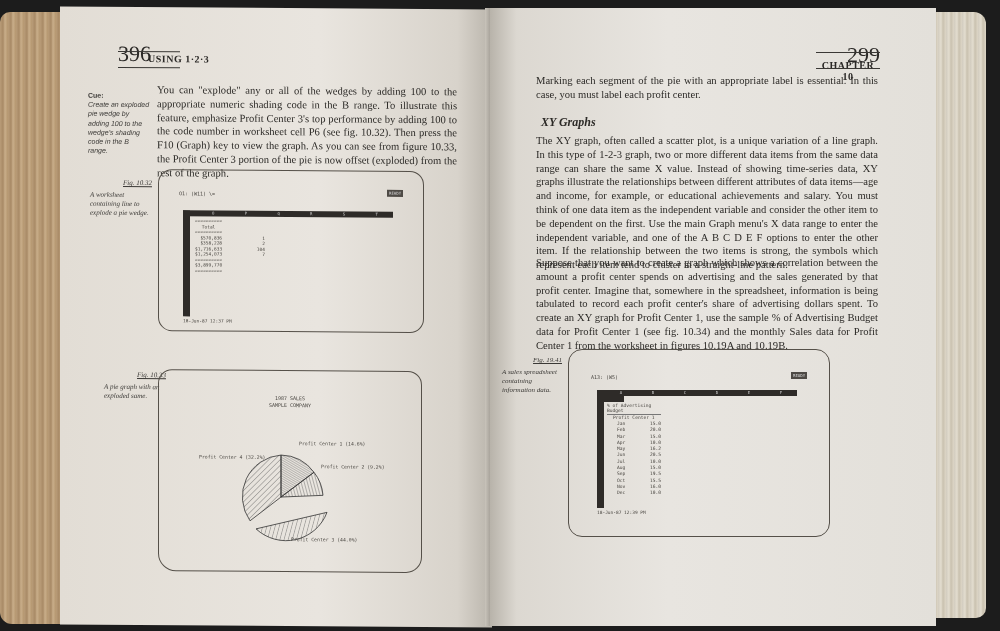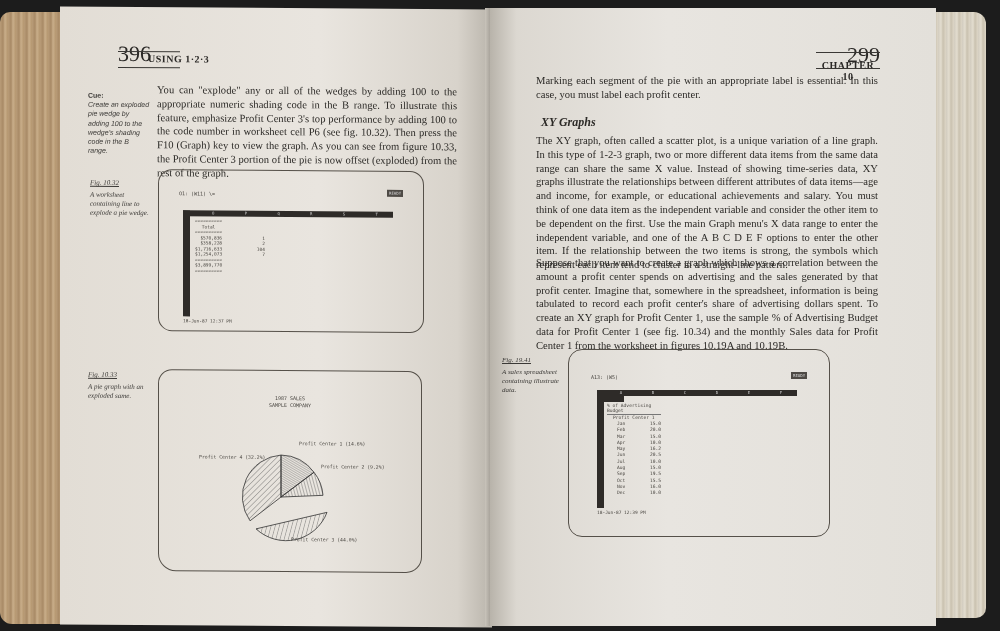--- a/index.html
+++ b/index.html
@@ -11,21 +11,21 @@
   .page.right{left:490px;width:446px;background:linear-gradient(90deg,#b8b3aa 0%,#dcd8d1 6%,#e8e5e0 40%,#e3e0da 100%);}
   .gutter{position:absolute;left:485px;top:8px;width:14px;height:618px;background:linear-gradient(90deg,#c9c4bb,#9c978f,#c7c2b9);}
   .abs{position:absolute;}
   .pnum{font-size:22px;color:#2a2826;margin-top:12px;}
   .runhead{font-size:10px;font-weight:bold;letter-spacing:0.5px;color:#2a2826;}
   .rule{position:absolute;height:1px;background:#3a3835;}
   .cue{font-family:"Liberation Sans",sans-serif;font-size:7px;line-height:9.2px;color:#3b3936;font-style:italic;}
   .cue b{font-style:normal;}
   .body{font-size:10.6px;line-height:13.8px;color:#2c2a27;text-align:justify;}
   .figcap{font-size:7px;line-height:9px;font-style:italic;color:#3b3936;}
-  .figcap .fn{text-decoration:underline;display:block;margin-bottom:3px;}
+  .figcap .fn{text-decoration:underline;display:block;margin-bottom:3px;text-align:right;}
   .screen{position:absolute;border:1.5px solid #555049;border-radius:14px;}
   .mono{font-family:"DejaVu Sans Mono",monospace;color:#4a4742;}
   .colbar{position:absolute;height:6px;background:#2e2b28;}
   .rowbar{position:absolute;width:7px;background:#2e2b28;}
   .ready{position:absolute;background:#4e4a45;color:#ddd;font-size:4px;padding:1px 2px;font-family:"DejaVu Sans Mono",monospace;}
   h3.sub{margin:5px;font-size:12px;font-style:italic;font-weight:bold;color:#2c2a27;}
 </style>
 </head>
 <body>
 
@@ -77,21 +77,21 @@
     </div>
     <div class="abs mono" style="left:86px;top:64.5px;font-size:4.5px;line-height:5.5px;text-align:right;width:20px;">
       <div>1</div>
       <div>2</div>
       <div>104</div>
       <div>7</div>
     </div>
     <div class="abs mono" style="left:24px;top:148px;font-size:4.5px;">18-Jun-87   12:37 PM</div>
   </div>
 
-  <div class="abs figcap" style="left:28px;top:364px;width:62px;">
+  <div class="abs figcap" style="left:44px;top:364px;width:62px;">
     <span class="fn">Fig. 10.33</span>
     <span>A pie graph with an exploded same.</span>
   </div>
   <div class="screen" style="left:98px;top:362px;width:262px;height:200px;border-radius:14px 14px 16px 18px;">
     <div class="abs mono" style="left:0;width:100%;top:24px;text-align:center;font-size:5px;line-height:7px;">
       <div>1987 SALES</div>
       <div>SAMPLE COMPANY</div>
     </div>
     <svg class="abs" style="left:0;top:0;" width="262" height="200">
       <defs>
@@ -131,21 +131,21 @@
   <div class="abs runhead" style="left:326px;top:52px;width:64px;text-align:center;">CHAPTER 10</div>
   <div class="rule" style="left:326px;top:60px;width:64px;"></div>
 
   <div class="abs body" style="left:46px;top:66px;width:342px;">Marking each segment of the pie with an appropriate label is essential. In this case, you must label each profit center.</div>
   <h3 class="abs sub" style="left:46px;top:102px;">XY Graphs</h3>
   <div class="abs body" style="left:46px;top:126px;width:342px;">The XY graph, often called a scatter plot, is a unique variation of a line graph. In this type of 1-2-3 graph, two or more different data items from the same data range can share the same X value. Instead of showing time-series data, XY graphs illustrate the relationships between different attributes of data items—age and income, for example, or educational achievements and salary. You must think of one data item as the independent variable and consider the other item to be dependent on the first. Use the main Graph menu's X data range to enter the independent variable, and one of the A B C D E F options to enter the other item. If the relationship between the two items is strong, the symbols which represent each item tend to cluster in a straight-line pattern.</div>
   <div class="abs body" style="left:46px;top:248px;width:342px;">Suppose that you want to create a graph which shows a correlation between the amount a profit center spends on advertising and the sales generated by that profit center. Imagine that, somewhere in the spreadsheet, information is being tabulated to record each profit center's share of advertising dollars spent. To create an XY graph for Profit Center 1, use the sample % of Advertising Budget data for Profit Center 1 (see fig. 10.34) and the monthly Sales data for Profit Center 1 from the worksheet in figures 10.19A and 10.19B.</div>
 
   <div class="abs figcap" style="left:12px;top:348px;width:60px;">
     <span class="fn">Fig. 19.41</span>
-    <span>A sales spreadsheet containing illustrate data.</span>
+    <span>A sales spreadsheet containing information data.</span>
   </div>
   <div class="screen" style="left:78px;top:341px;width:260px;height:186px;">
     <div class="abs mono" style="left:22px;top:24px;font-size:5px;">A13: (W5)</div>
     <div class="ready" style="left:222px;top:22px;">READY</div>
     <div class="colbar" style="left:28px;top:40px;width:200px;">
       <div style="display:flex;justify-content:space-around;padding-left:8px;font-family:'DejaVu Sans Mono',monospace;font-size:4px;color:#ccc;line-height:6px;">
         <span>A</span>
           <span>B</span>
           <span>C</span>
           <span>D</span>

